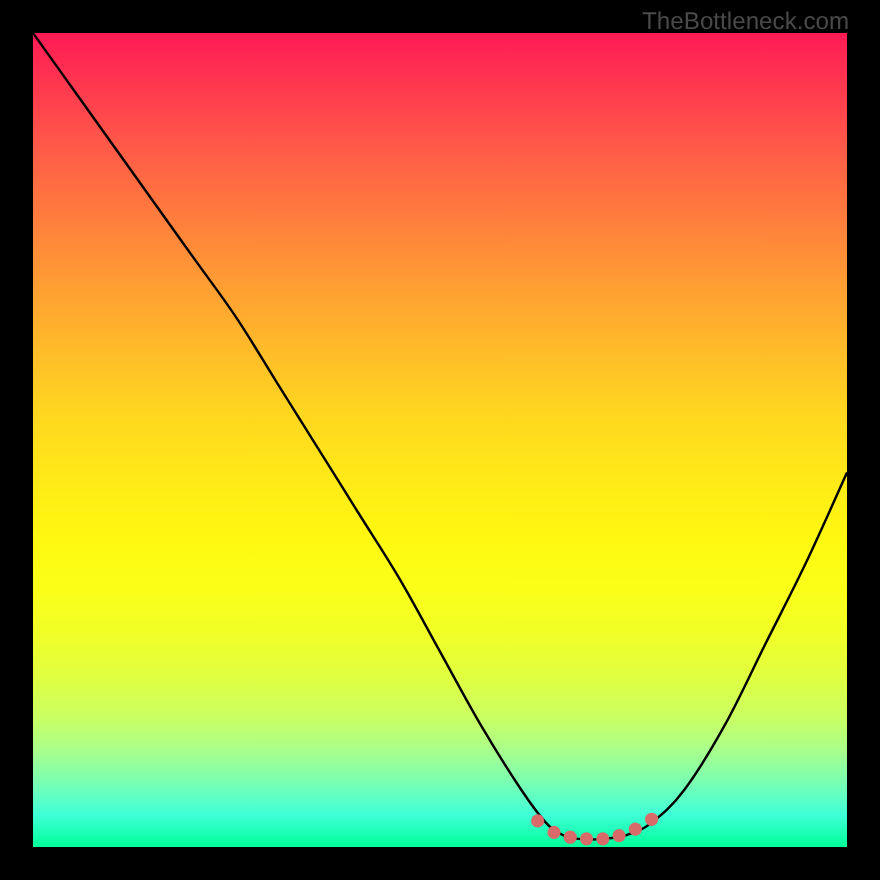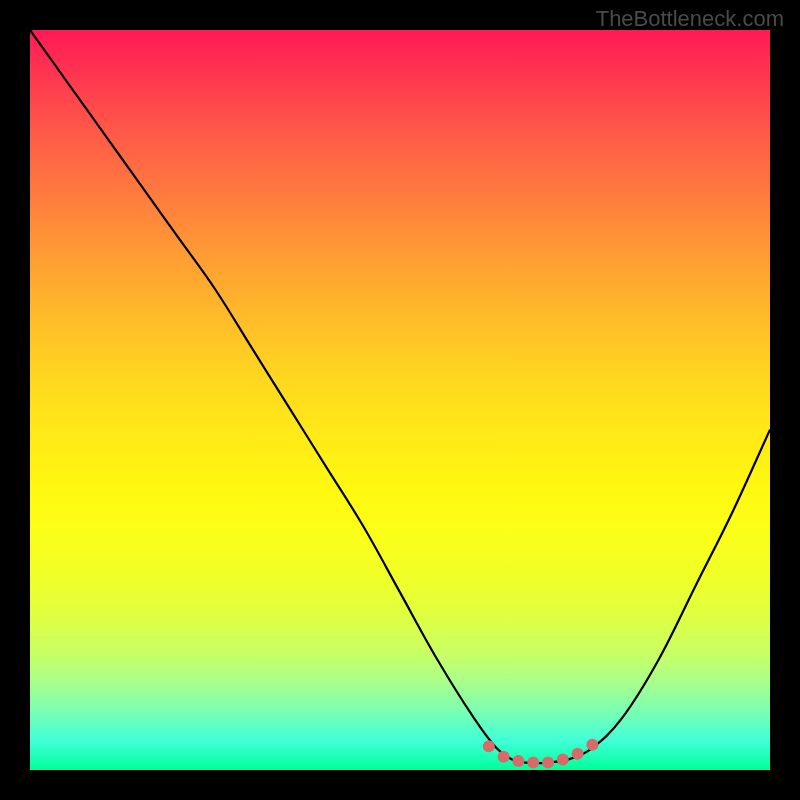--- a/index.html
+++ b/index.html
@@ -7,21 +7,21 @@
     padding: 0;
     width: 800px;
     height: 800px;
     background: #000;
     position: relative;
     font-family: Arial, sans-serif;
   }
   .watermark {
     position: absolute;
     top: 6px;
-    right: 16px;
+    right: 28px;
     color: #4a4a4a;
     font-size: 22px;
     font-weight: 500;
     z-index: 10;
   }
   .plot-area {
     position: absolute;
     left: 30px;
     top: 30px;
     width: 740px;

